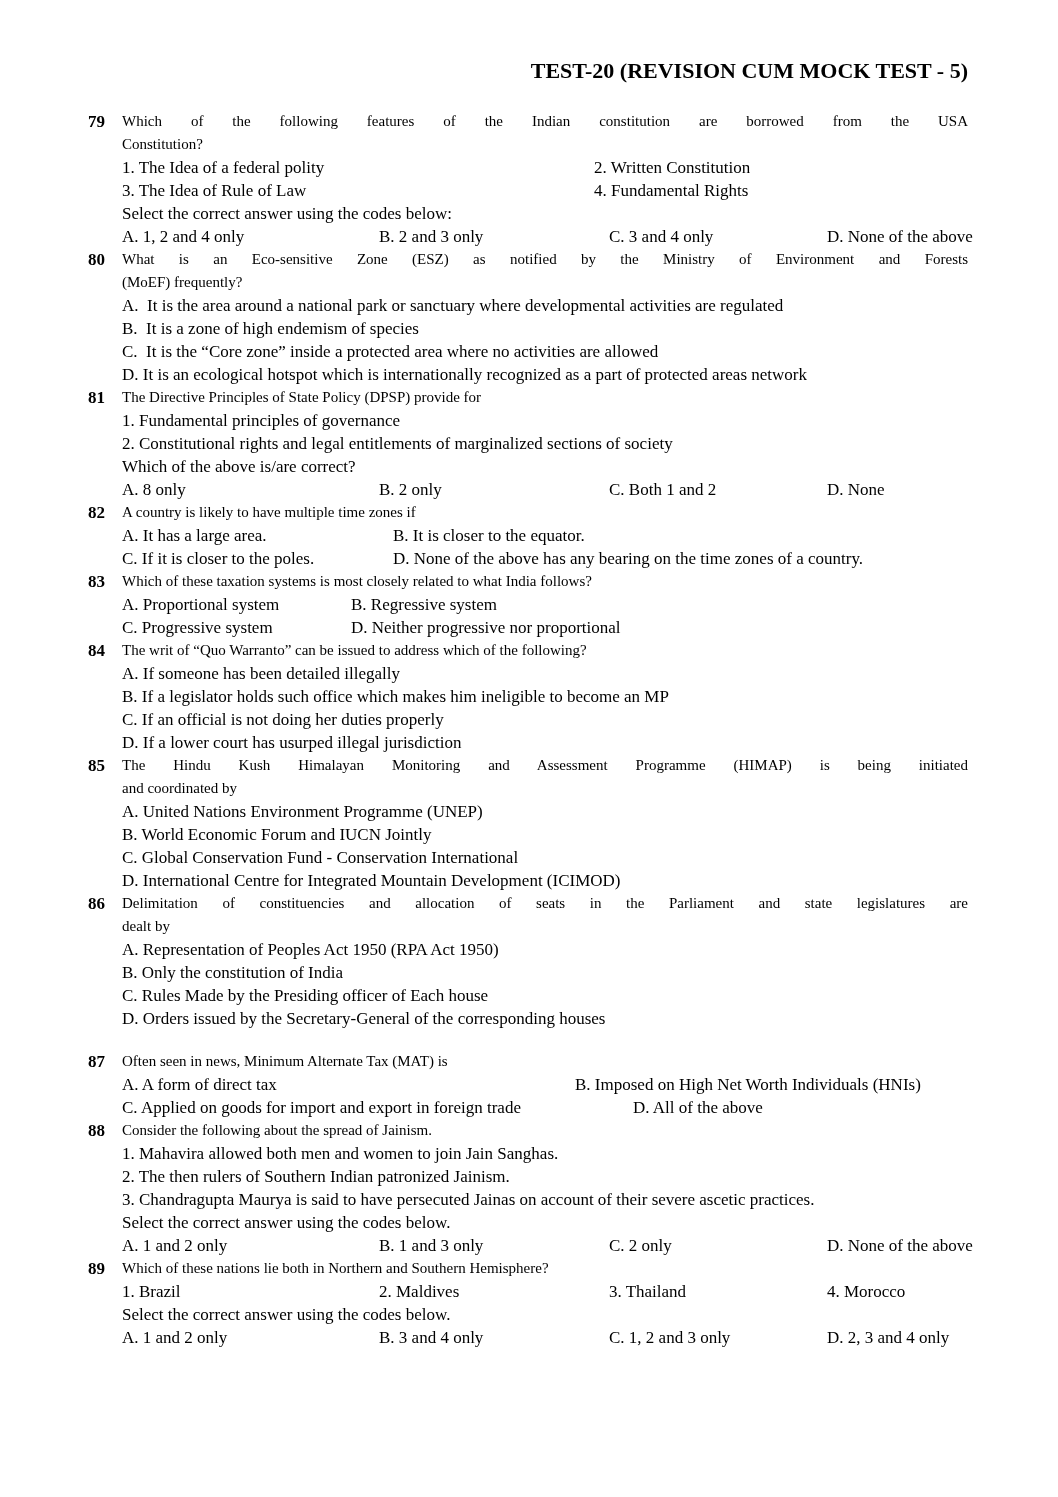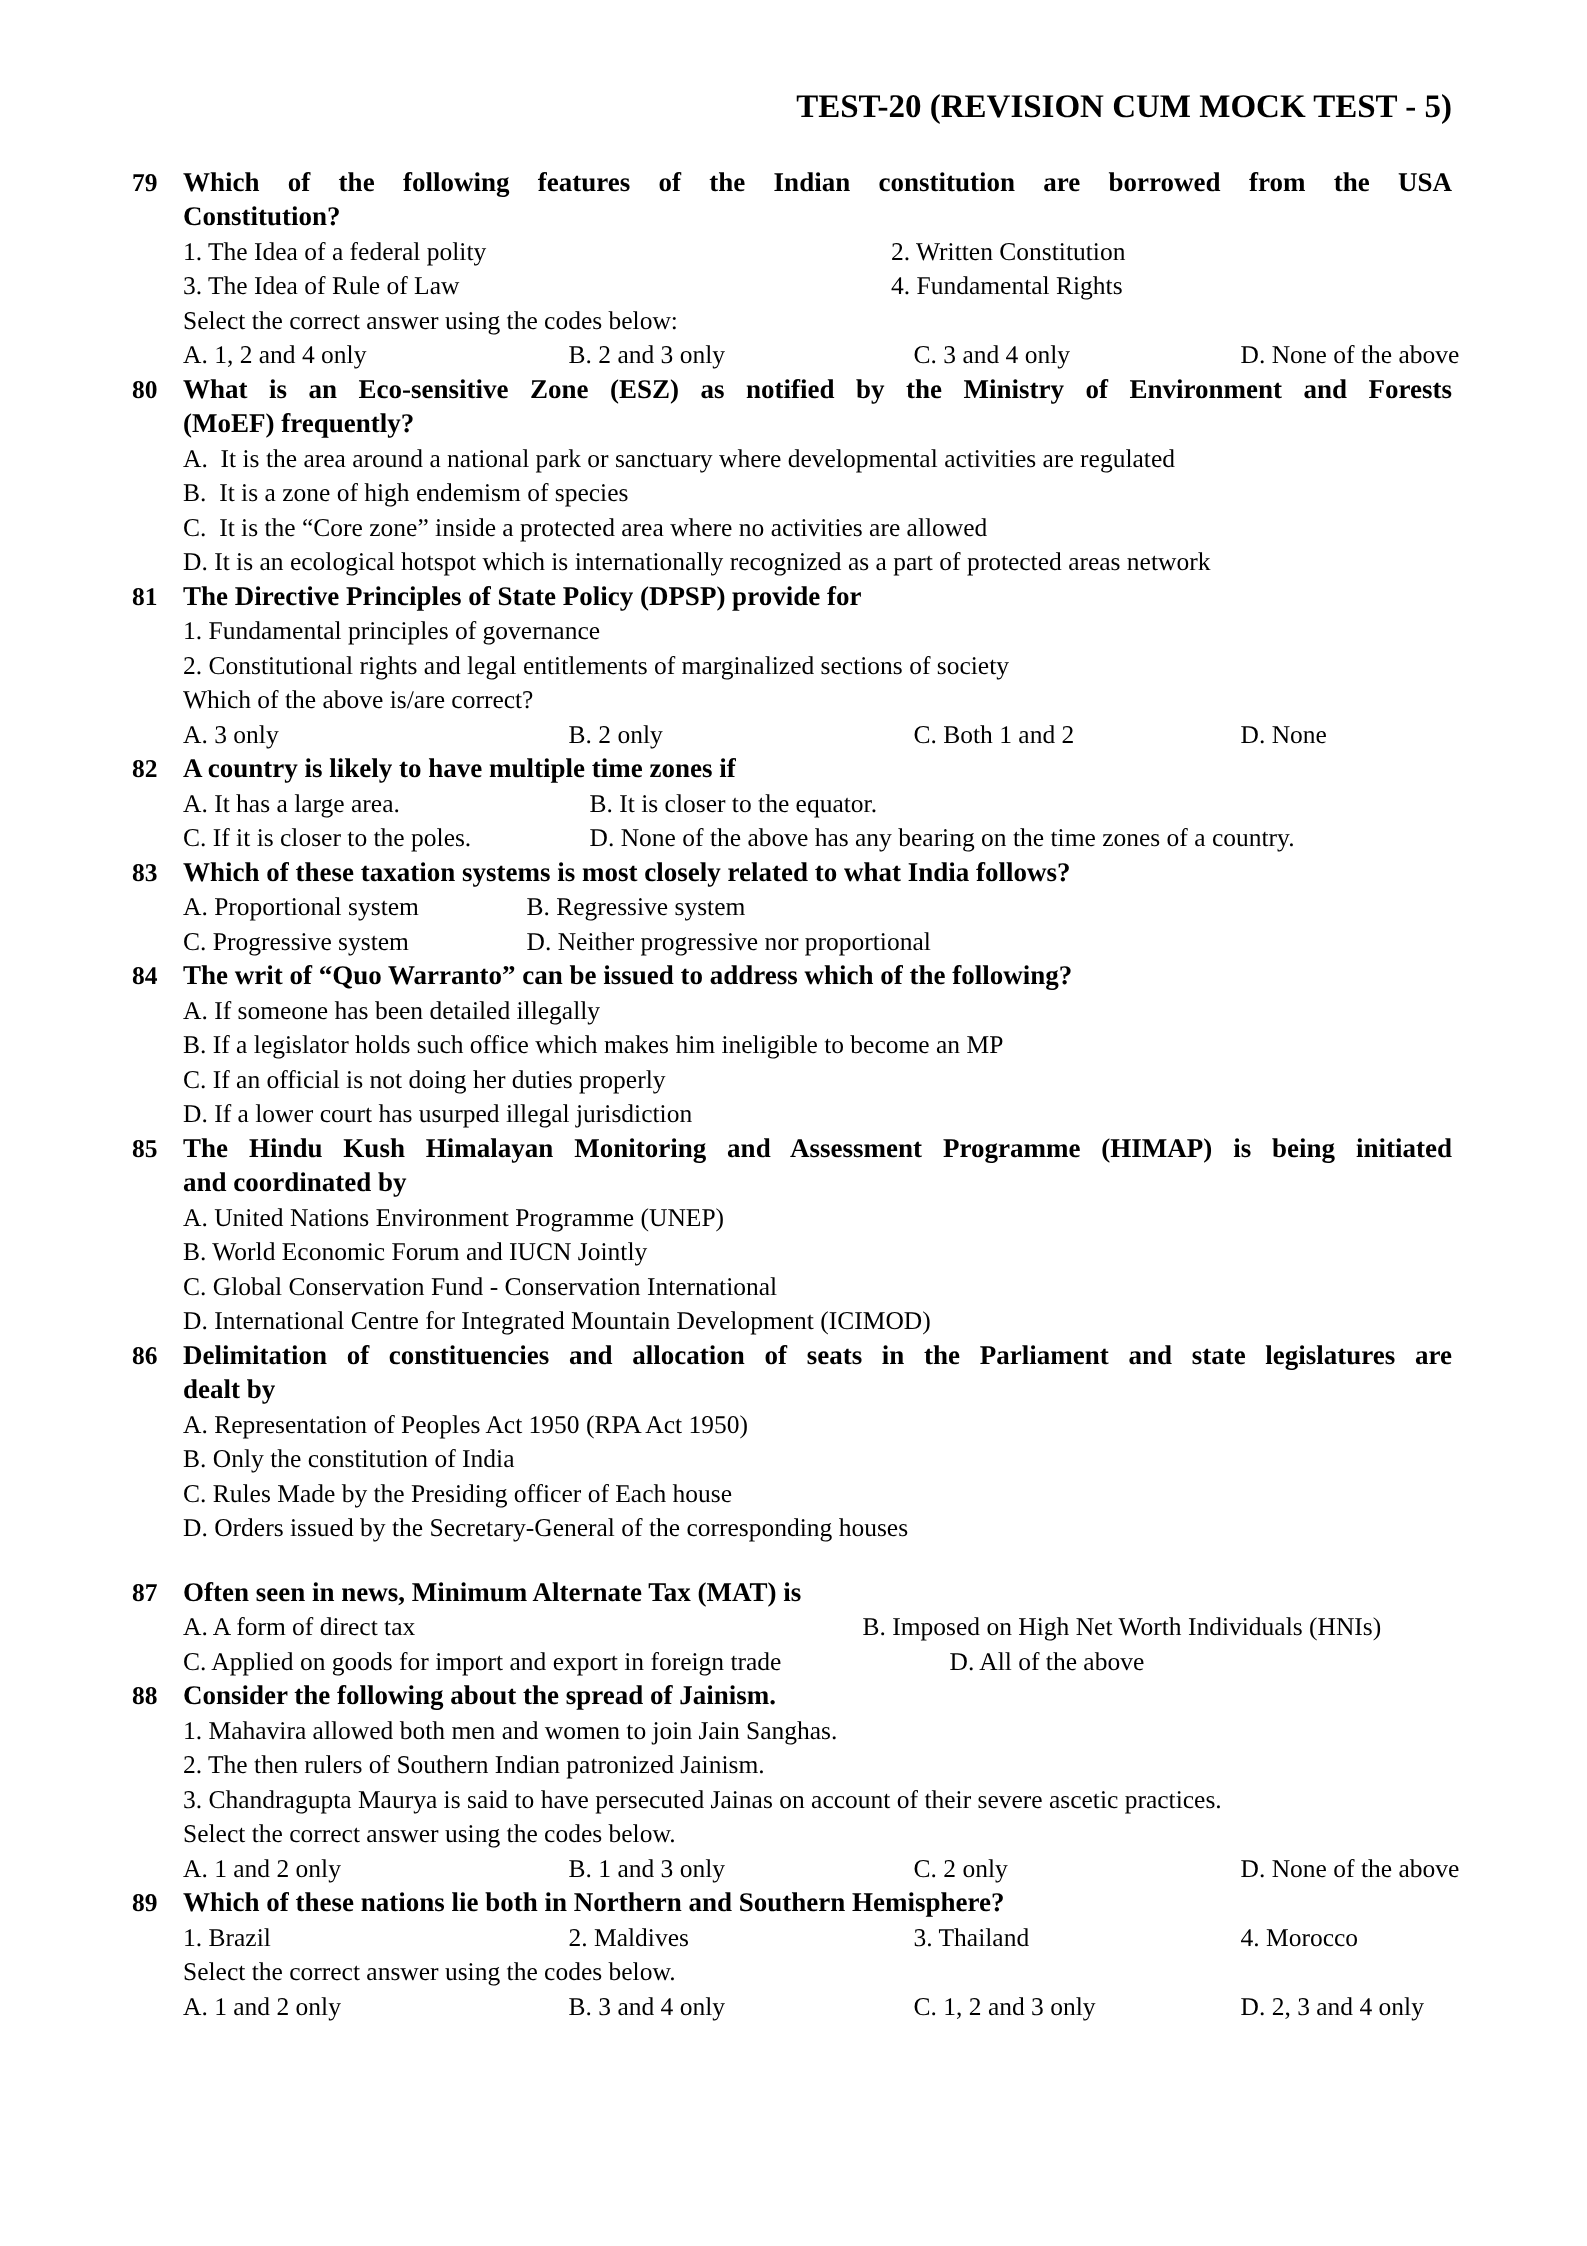--- a/index.html
+++ b/index.html
@@ -27,22 +27,22 @@
   .q { display: flex; }
   .qnum {
     flex: 0 0 34px;
     width: 34px;
     font-weight: bold;
     font-size: 17px;
     line-height: 23px;
   }
   .qbody { flex: 1 1 auto; min-width: 0; }
   .qhead {
-    font-weight: bold;
-    font-size: 18px;
+    font-weight: normal;
+    font-size: 15px;
     line-height: 23px;
   }
   .qline { }
   .qline.jline { text-align: justify; text-align-last: justify; }
   .row {
     display: flex;
     font-size: 17px;
     line-height: 23px;
     gap: 12px;
   }
@@ -120,21 +120,21 @@
           <div class="row full">
             <div class="c">1. Fundamental principles of governance</div>
           </div>
           <div class="row full">
             <div class="c">2. Constitutional rights and legal entitlements of marginalized sections of society</div>
           </div>
           <div class="row full">
             <div class="c">Which of the above is/are correct?</div>
           </div>
           <div class="row w4">
-            <div class="c">A. 3 only</div>
+            <div class="c">A. 8 only</div>
             <div class="c">B. 2 only</div>
             <div class="c">C. Both 1 and 2</div>
             <div class="c">D. None</div>
           </div>
         </div>
       </div>
       <div class="q">
         <div class="qnum">82</div>
         <div class="qbody">
           <div class="qhead">

